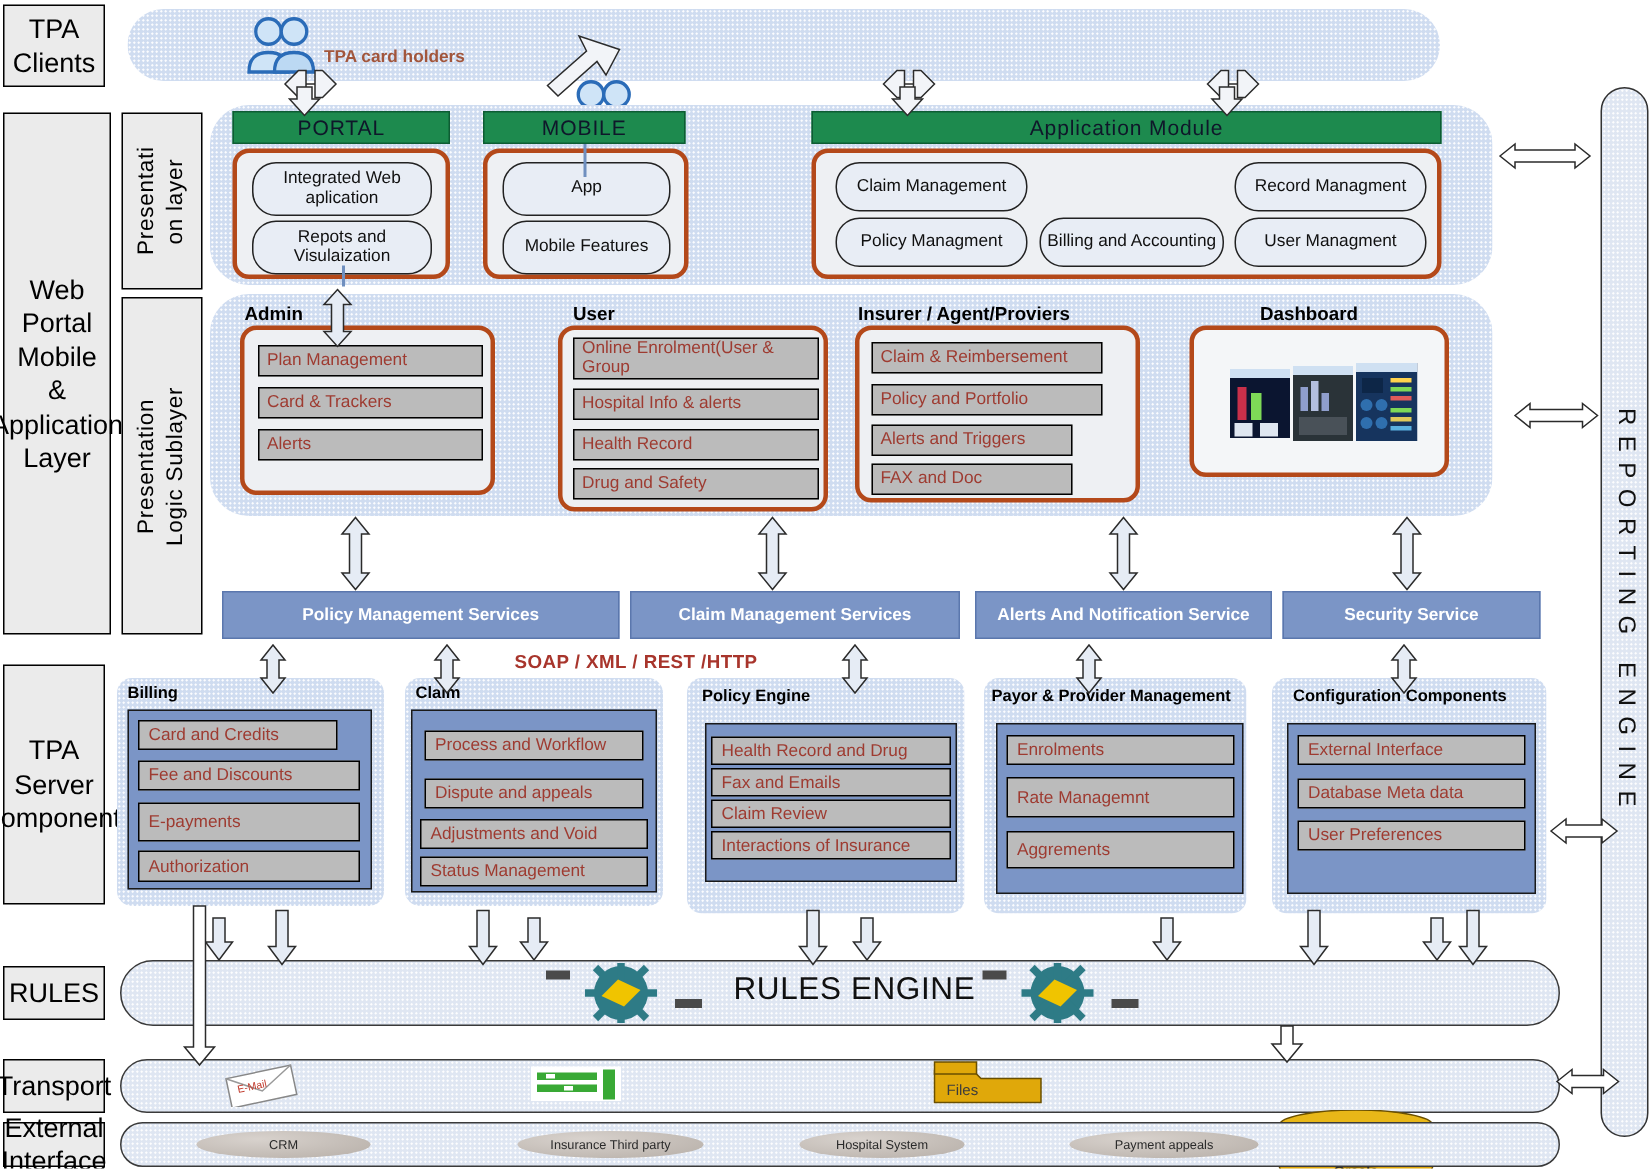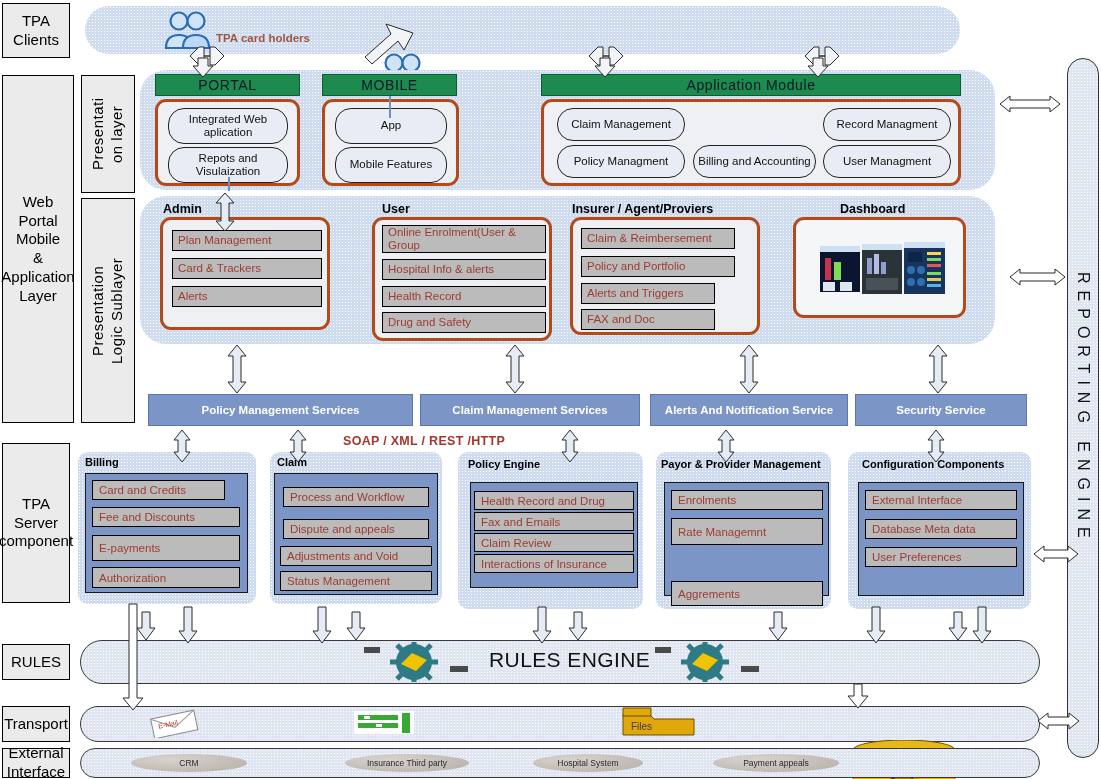--- a/index.html
+++ b/index.html
@@ -3,21 +3,21 @@
 <meta charset="utf-8">
 <style>
   html,body{margin:0;padding:0;background:#fff;}
   body{width:1101px;height:779px;position:relative;overflow:hidden;
        font-family:"Liberation Sans",sans-serif;}
   .abs{position:absolute;box-sizing:border-box;}
 
   
   .spine{background:#ebebeb;border:1px solid #000;display:flex;
          align-items:center;justify-content:center;text-align:center;
-         font-size:15px;color:#000;line-height:1.25;}
+         font-size:18px;color:#000;line-height:1.25;}
   .spine.vert{writing-mode:vertical-rl;transform:rotate(180deg);
               font-size:15px;letter-spacing:.5px;}
 
   
   .band{background:#cfdcf0;
         background-image:radial-gradient(#ffffff 32%, transparent 33%);
         background-size:3px 3px;
         border-radius:26px;}
   .band-sq{background:#cfdcf0;
         background-image:radial-gradient(#ffffff 32%, transparent 33%);
@@ -380,21 +380,21 @@
 <div class="abs band-sq" style="left:656px;top:452px;width:175px;height:157px;"></div>
 <div class="abs cap" style="left:661px;top:458px;font-size:11px;">
   <span>Payor &amp; Provider Management</span></div>
 <div class="abs srvpanel" style="left:664px;top:482px;width:165px;height:114px;">
   <div class="srvbar abs" style="left:6px;top:7px;width:152px;height:20px;">
     <span>Enrolments</span>
     </div>
   <div class="srvbar abs" style="left:6px;top:35px;width:152px;height:27px;">
     <span>Rate Managemnt</span>
     </div>
-  <div class="srvbar abs" style="left:6px;top:71px;width:152px;height:25px;margin-top:27px;">
+  <div class="srvbar abs" style="left:6px;top:71px;width:152px;height:25px;">
     <span>Aggrements</span>
     </div>
 </div>
 
 <div class="abs band-sq" style="left:848px;top:452px;width:183px;height:157px;"></div>
 <div class="abs cap" style="left:862px;top:458px;font-size:11px;">
   <span>Configuration Components</span></div>
 <div class="abs srvpanel" style="left:858px;top:482px;width:166px;height:114px;">
   <div class="srvbar abs" style="left:6px;top:7px;width:152px;height:20px;">
     <span>External Interface</span>

